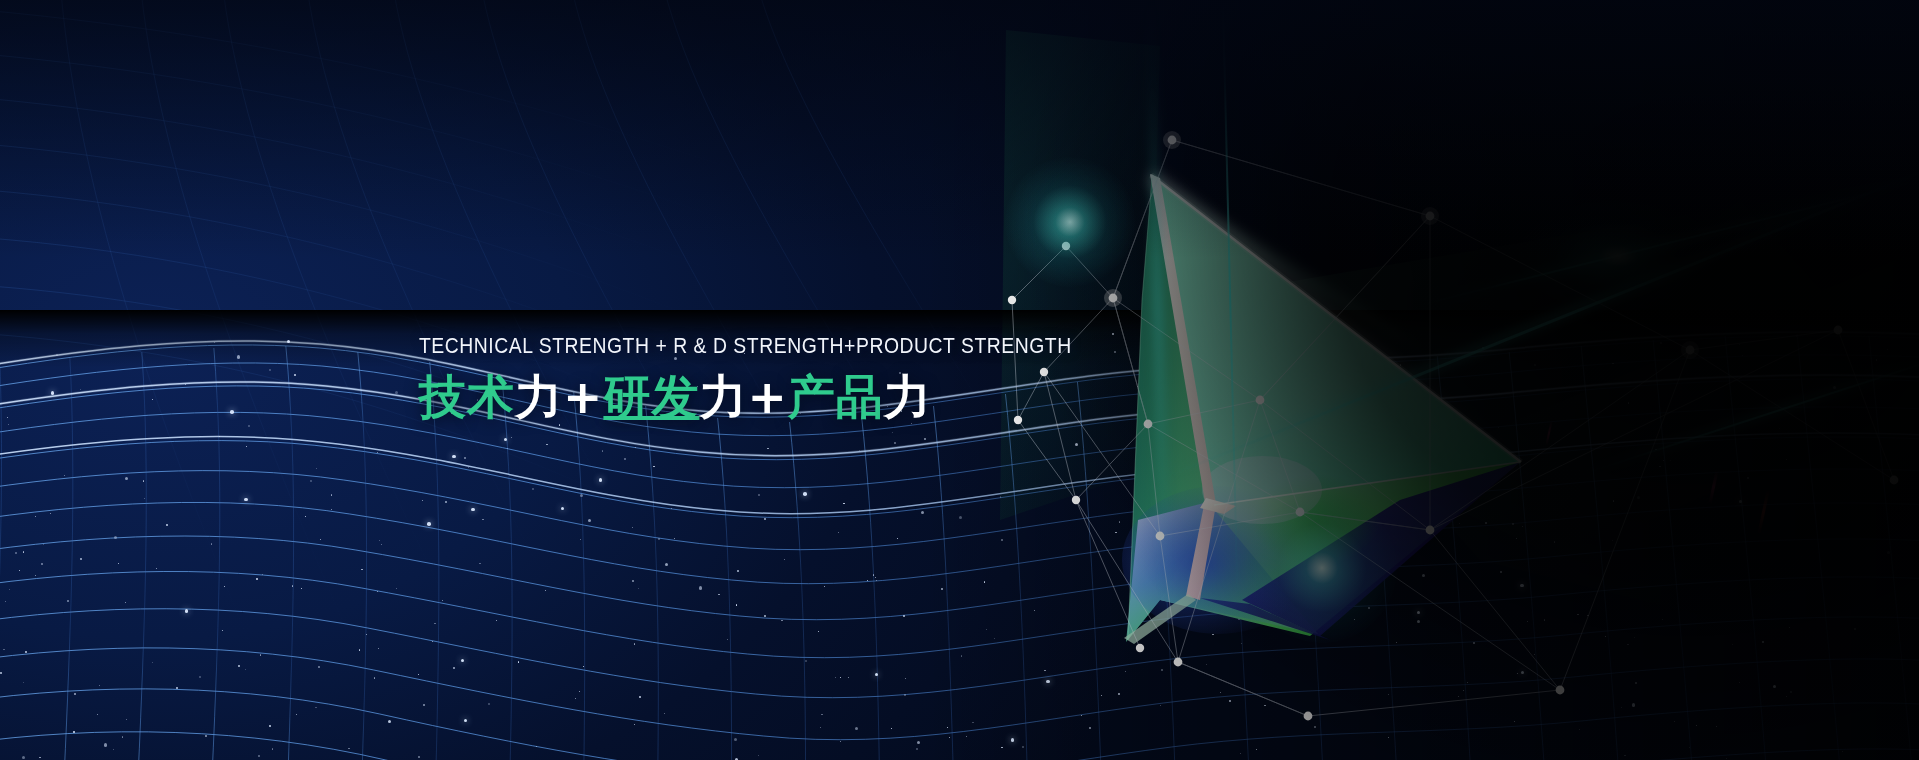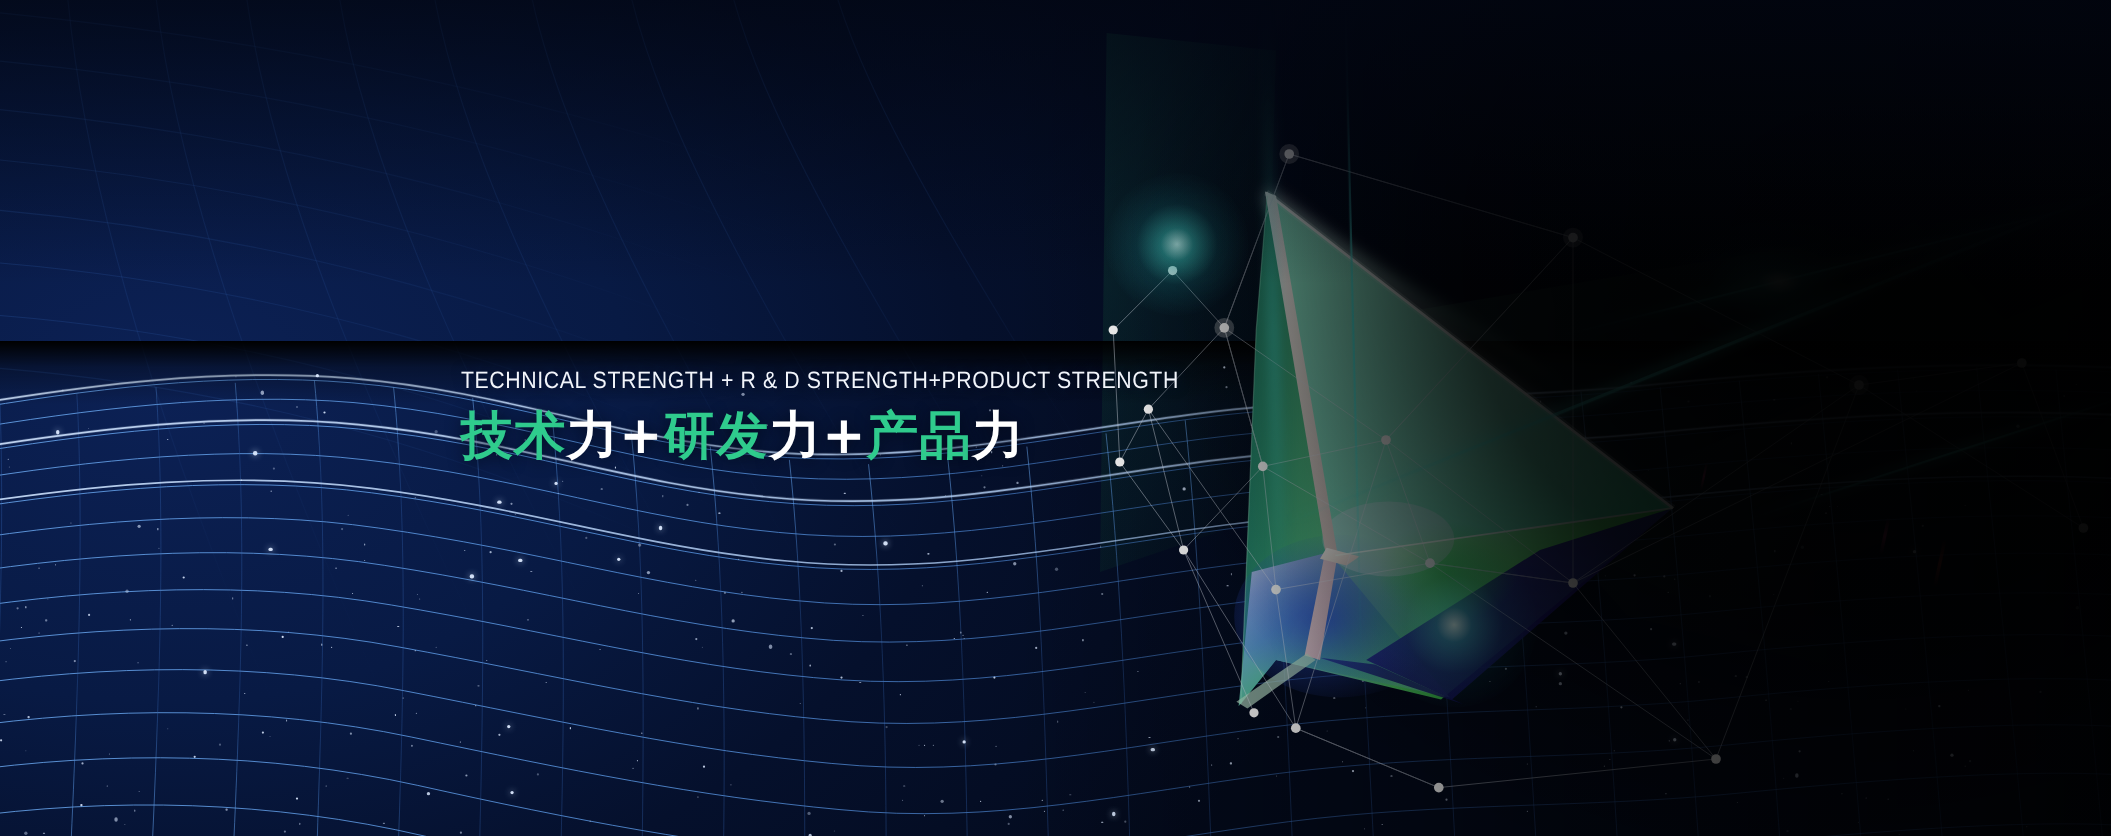--- a/index.html
+++ b/index.html
@@ -779,17 +779,17 @@
     <div style="position:absolute;left:1762px;top:490px;width:3px;height:44px;background:linear-gradient(180deg,rgba(230,70,60,0),rgba(230,70,60,.75),rgba(230,70,60,0));transform:rotate(12deg);"></div>
     <div style="position:absolute;left:1548px;top:420px;width:2px;height:26px;background:linear-gradient(180deg,rgba(220,60,130,0),rgba(220,60,130,.7),rgba(220,60,130,0));transform:rotate(12deg);"></div>
   </div>
 
   <div class="layer" id="bg-dark-right"></div>
   <div class="layer" id="bg-top-fade"></div>
 
   <div id="headline-block">
     <div id="eyebrow">TECHNICAL STRENGTH + R &amp; D STRENGTH+PRODUCT STRENGTH</div>
     <div id="title">
-      <span class="t-green" style="color: rgb(47, 203, 141);">技术</span><span class="t-white" style="color: rgb(255, 255, 255);">力+</span><span class="t-green" style="color: rgb(47, 203, 141);">研发</span><span class="t-white" style="color: rgb(255, 255, 255);">力+</span><span class="t-green" style="color: rgb(47, 203, 141);">产品</span><span class="t-white" style="color: rgb(255, 255, 255);">力</span>
+      <span class="t-green" style="color: rgb(47, 203, 141);">技术</span><span class="t-white" style="color: rgb(255, 255, 255);">力+</span><span class="t-green" style="color: rgb(47, 203, 141); text-decoration: underline;">研发</span><span class="t-white" style="color: rgb(255, 255, 255);">力+</span><span class="t-green" style="color: rgb(47, 203, 141);">产品</span><span class="t-white" style="color: rgb(255, 255, 255);">力</span>
     </div>
   </div>
 
 </div>
 
 </body></html>

